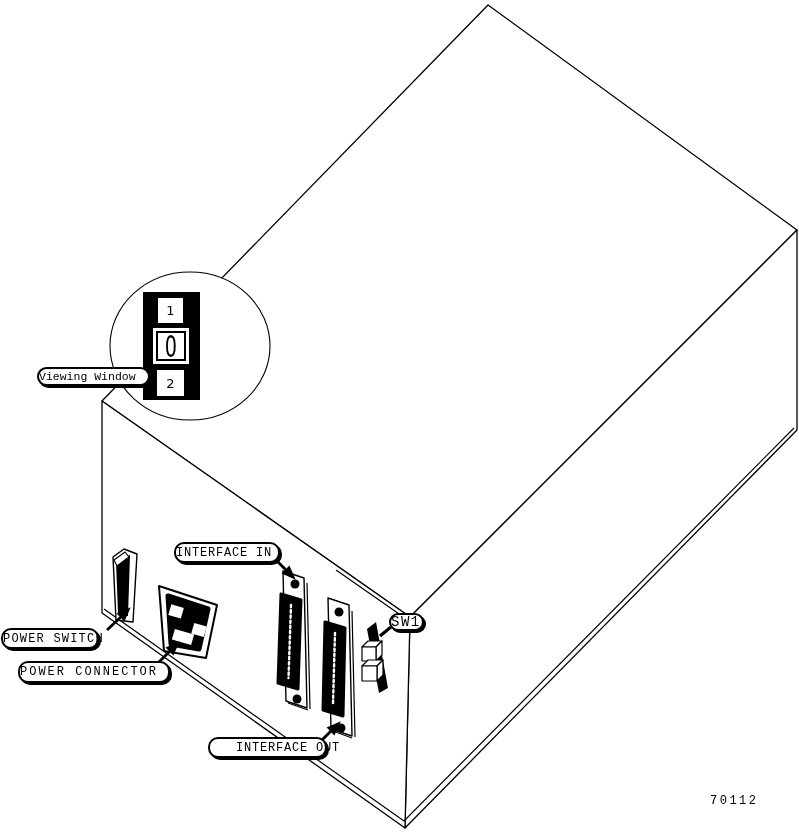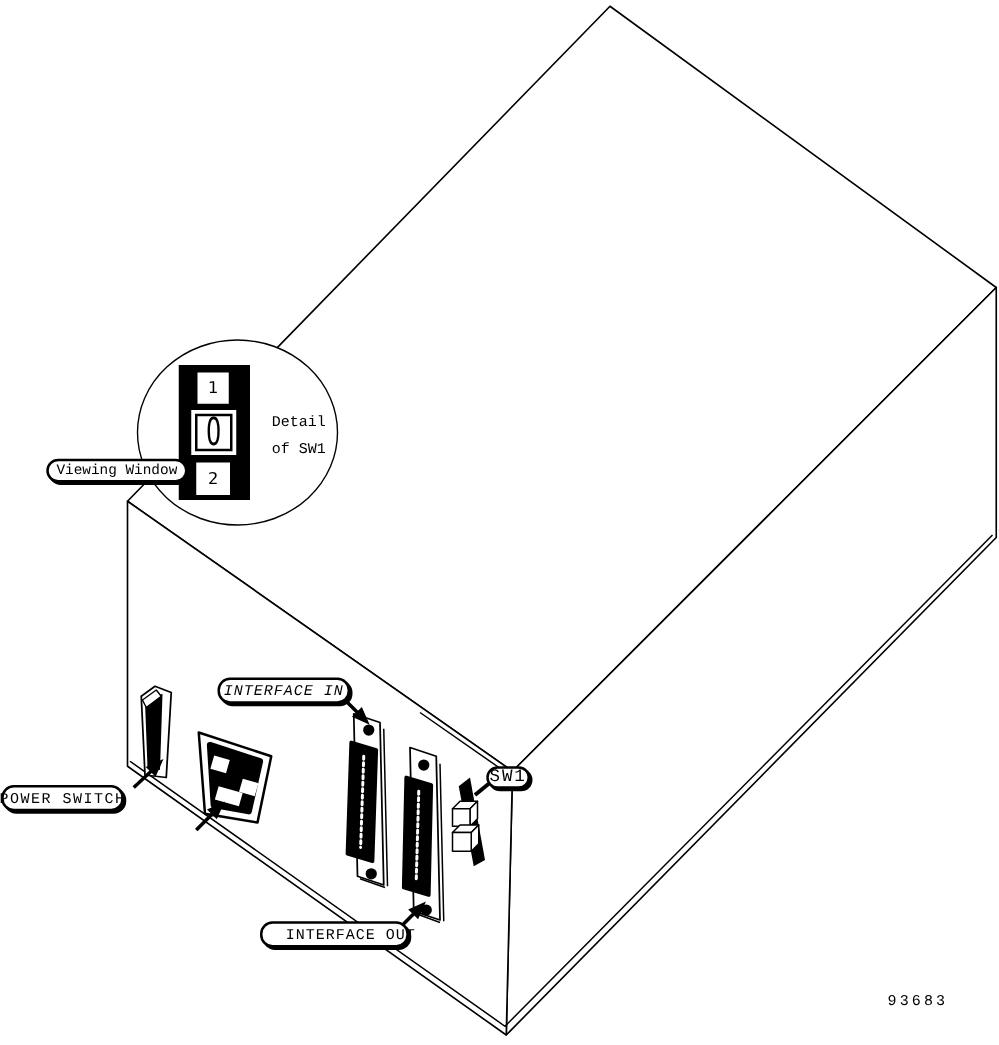--- a/index.html
+++ b/index.html
@@ -1,19 +1,19 @@
 <!DOCTYPE html>
 <html><head>
 <meta charset="utf-8">
 <style>
   html,body{margin:0;padding:0;background:#fff;}
   #canvas{position:relative;width:799px;height:836px;background:#fff;overflow:hidden;
           font-family:"Liberation Mono","DejaVu Sans Mono",monospace;color:#000;}
   #drawing{position:absolute;left:0;top:0;z-index:0;}
-  .callout{position:absolute;z-index:10;display:flex;align-items:center;justify-content:center;
+  .callout{position:absolute;z-index:10;display:flex;align-items:center;justify-content:flex-start;
            background:#fff;border:2px solid #000;border-radius:10px;box-shadow:2px 2px 0 #000;
            font-size:12px;line-height:1;white-space:nowrap;box-sizing:border-box;}
   .detail-note{position:absolute;z-index:10;left:206px;top:328px;width:66px;text-align:center;
                font-size:12px;line-height:21px;}
   .sw-digit{position:absolute;z-index:10;display:flex;align-items:center;justify-content:center;
             background:#fff;font-family:"DejaVu Sans","Liberation Sans",sans-serif;font-size:13px;}
   #sw-window-outer{position:absolute;z-index:10;left:153px;top:328px;width:36px;height:36px;
                    background:#fff;box-sizing:border-box;display:flex;}
   #sw-window-inner{flex:1;margin:3px;border:2px solid #000;display:flex;align-items:center;
                    justify-content:center;overflow:hidden;}
@@ -120,43 +120,42 @@
   </div>
   <div id="sw-window-outer">
     <div id="sw-window-inner">
       <span>0</span>
     </div>
   </div>
   <div class="sw-digit" style="left:157px;top:370px;width:27px;height:26px;">
     <span>2</span>
   </div>
 
-  <div class="detail-note">
-    <div>Detail</div>
-    <div>of SW1</div>
-  </div>
 
   <div class="callout" style="left:37px;top:367px;width:113px;height:19px;font-size:11.5px;">
     <span>Viewing Window</span>
   </div>
 
-  <div class="callout" style="left:174px;top:542px;width:106px;height:21px;letter-spacing:0.8px;font-style:italic;">
+  <div class="callout" style="left:174px;top:542px;width:106px;height:21px;letter-spacing:0.8px;">
     <span>INTERFACE IN</span>
   </div>
 
   <div class="callout" style="left:1px;top:628px;width:98px;height:21px;letter-spacing:1.2px;">
     <span>POWER SWITCH</span>
   </div>
 
+  <div class="callout" style="left:18px;top:661px;width:152px;height:22px;letter-spacing:2px;">
+    <span>POWER CONNECTOR</span>
+  </div>
 
   <div class="callout" style="left:208px;top:737px;width:119px;height:21px;letter-spacing:0.8px;padding-left:26px;">
     <span>INTERFACE OUT</span>
   </div>
 
   <div class="callout" style="left:389px;top:613px;width:35px;height:18px;font-size:14px;letter-spacing:1.5px;">
     <span>SW1</span>
   </div>
 
   <div class="fig-number">
-    <span>93683</span>
+    <span>70112</span>
   </div>
 
 </div>
 
 </body></html>

